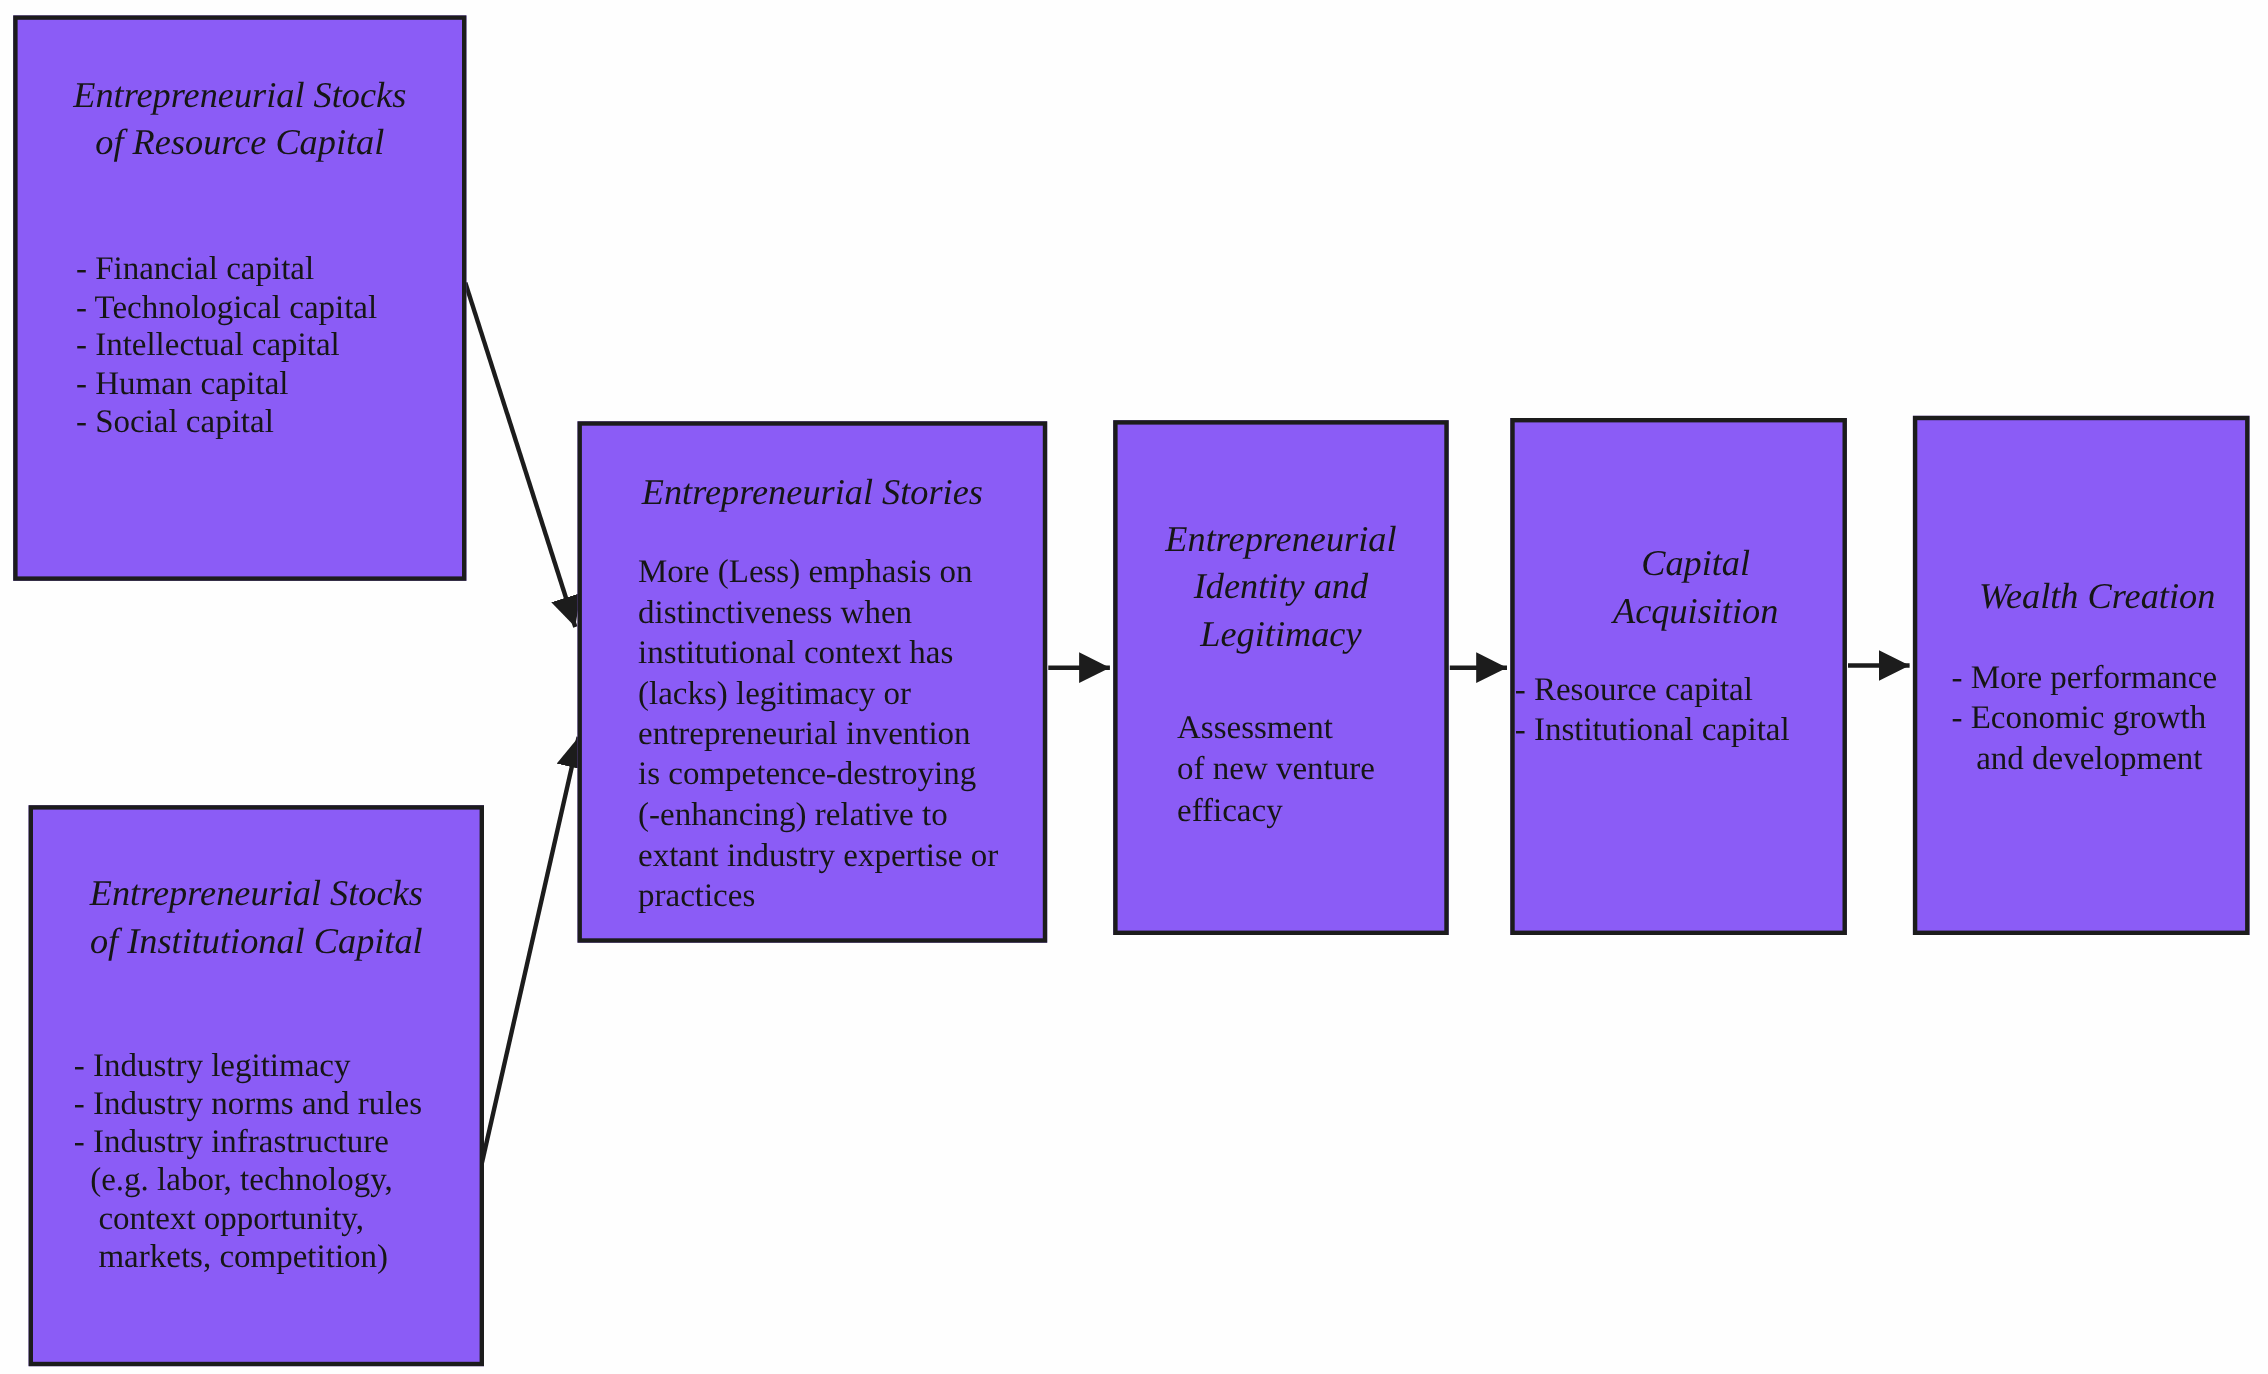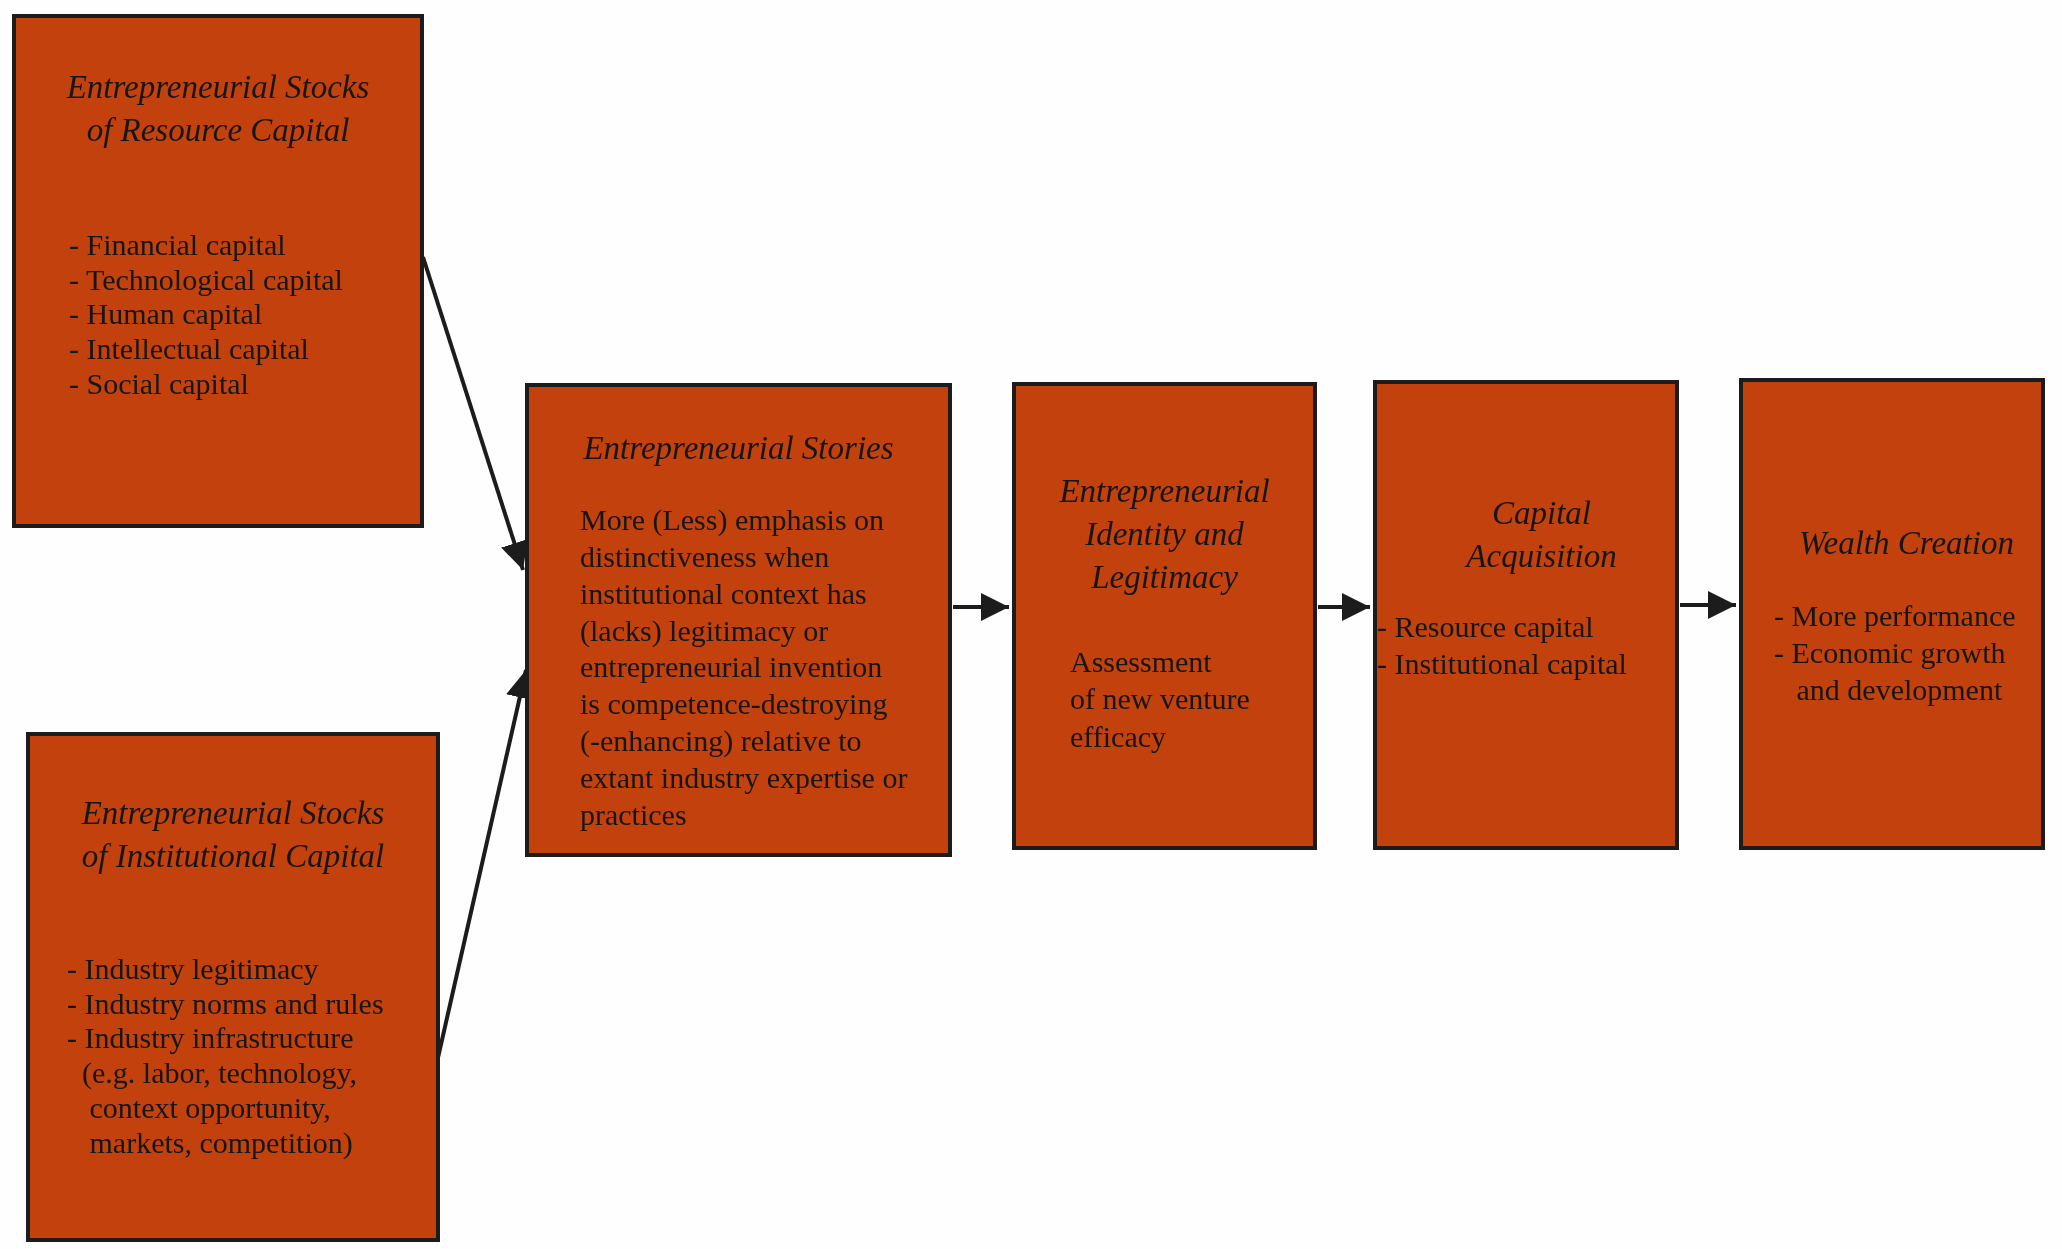--- a/index.html
+++ b/index.html
@@ -15,21 +15,21 @@
   .arrows {
     position: absolute;
     left: 0; top: 0;
     width: 2062px; height: 1249px;
     pointer-events: none;
   }
   .box {
     position: absolute;
     box-sizing: border-box;
     border: 4px solid #1c1c1c;
-    background: #c2410c;
+    background: #8b5cf6;
   }
   .box-title {
     font-style: italic;
     font-size: 33px;
     line-height: 1.3;
     text-align: center;
     white-space: pre-line;
   }
   .box-body {
     font-size: 30px;
@@ -87,22 +87,22 @@
     <path d="M1318,607 L1370,607" stroke="#1c1c1c" stroke-width="4" fill="none" marker-end="url(#ah)"></path>
     <path d="M1680,605 L1736,605" stroke="#1c1c1c" stroke-width="4" fill="none" marker-end="url(#ah)"></path>
   </svg>
 
   <div class="box box-resource">
     <div class="box-title">Entrepreneurial Stocks
 of Resource Capital</div>
     <div class="box-items">
         <div class="list-line">- Financial capital</div>
         <div class="list-line">- Technological capital</div>
+        <div class="list-line">- Intellectual capital</div>
         <div class="list-line">- Human capital</div>
-        <div class="list-line">- Intellectual capital</div>
         <div class="list-line">- Social capital</div>
       </div>
   </div>
 
   <div class="box box-institutional">
     <div class="box-title">Entrepreneurial Stocks
 of Institutional Capital</div>
     <div class="box-items">
         <div class="list-line">- Industry legitimacy</div>
         <div class="list-line">- Industry norms and rules</div>

